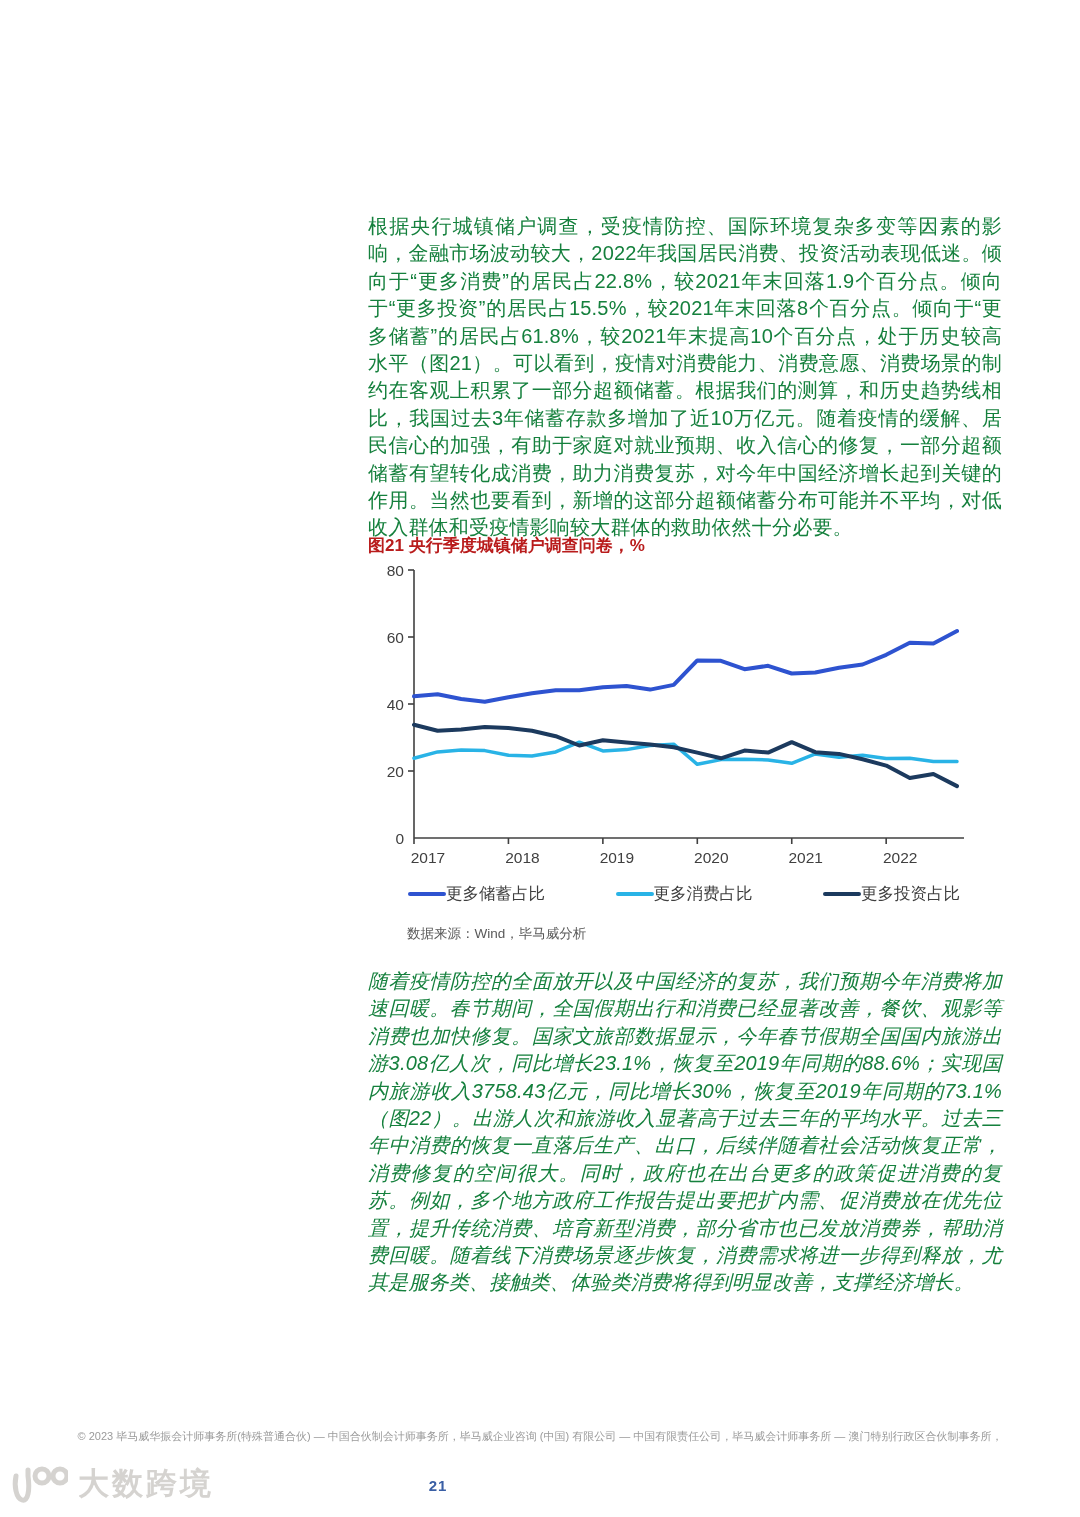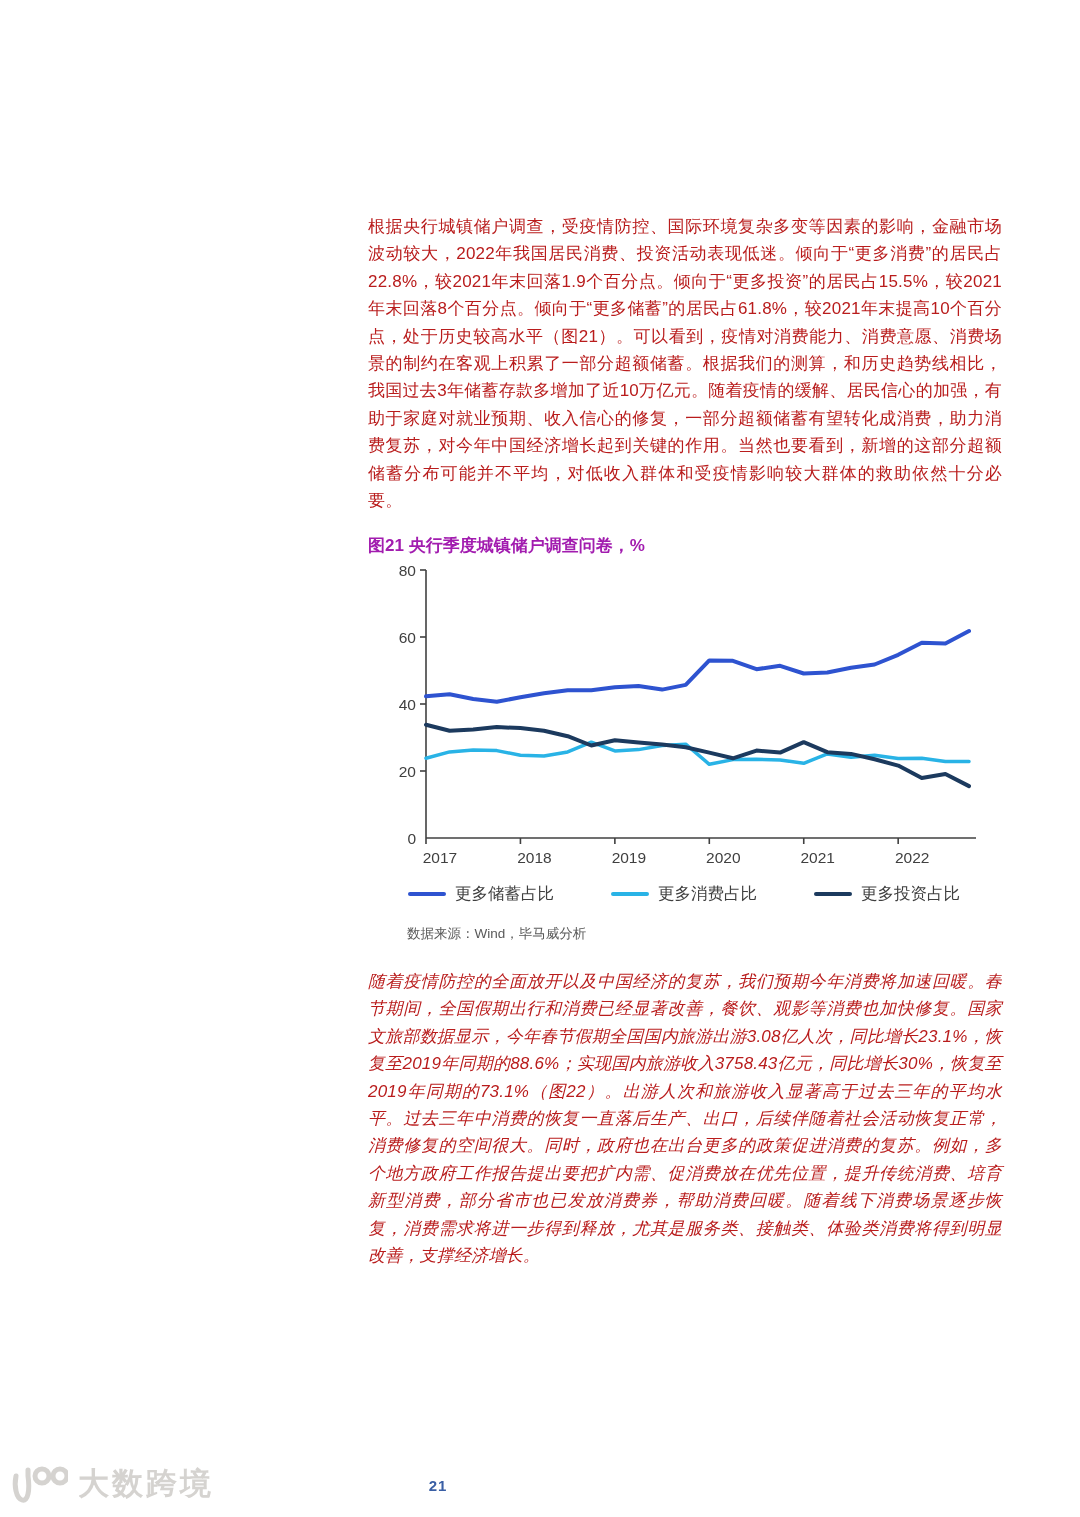--- a/index.html
+++ b/index.html
@@ -3,38 +3,38 @@
 <meta charset="utf-8">
 <style>
   html,body{margin:0;padding:0;}
   body{
     width:1080px;height:1517px;position:relative;background:#ffffff;
     font-family:"Liberation Sans","DejaVu Sans",sans-serif;
     overflow:hidden;
   }
   .body-para{
     position:absolute;left:368px;width:634px;
-    font-size:17px;line-height:27.4px;color:#b91c1c;
+    font-size:20px;line-height:27.4px;color:#15803d;
     text-align:justify;text-justify:inter-ideograph;
     letter-spacing:0.2px;
   }
   #para1{top:213px;}
   #para2{top:968px;font-style:italic;}
   .fig-title{
     position:absolute;left:368px;top:534px;
-    font-size:17px;font-weight:bold;color:#a21caf;
+    font-size:17px;font-weight:bold;color:#b91c1c;
   }
-  #chart-wrap{position:absolute;left:380px;top:563px;width:640px;height:312px;}
+  #chart-wrap{position:absolute;left:368px;top:563px;width:640px;height:312px;}
   #chart-wrap svg{display:block;}
   #chart-wrap svg text{font-family:"Liberation Sans","DejaVu Sans",sans-serif;font-size:15.5px;fill:#404040;}
   #legend-row{
     position:absolute;left:408px;top:883px;width:552px;
     display:flex;justify-content:space-between;align-items:center;
   }
-  .legend-item{display:flex;align-items:center;gap:9px;}
+  .legend-item{display:flex;align-items:center;}
   .legend-swatch{width:38px;height:4px;border-radius:2px;flex:0 0 auto;}
   .legend-label{font-size:16.5px;color:#3f3f3f;}
   #source-note{
     position:absolute;left:368px;top:925px;
     font-size:13.5px;color:#595959;margin-left:39px;
   }
   #footer{
     position:absolute;left:0;top:1428px;width:1080px;
     text-align:center;color:#9a9a9a;font-size:11px;line-height:17px;
   }
@@ -100,20 +100,21 @@
       <span class="legend-swatch" style="background: rgb(28, 58, 94);"></span>
       <span class="legend-label">更多投资占比</span>
     </div>
   </div>
 
 <div id="source-note">数据来源：Wind，毕马威分析</div>
 
 <div id="para2" class="body-para">随着疫情防控的全面放开以及中国经济的复苏，我们预期今年消费将加速回暖。春节期间，全国假期出行和消费已经显著改善，餐饮、观影等消费也加快修复。国家文旅部数据显示，今年春节假期全国国内旅游出游3.08亿人次，同比增长23.1%，恢复至2019年同期的88.6%；实现国内旅游收入3758.43亿元，同比增长30%，恢复至2019年同期的73.1%（图22）。出游人次和旅游收入显著高于过去三年的平均水平。过去三年中消费的恢复一直落后生产、出口，后续伴随着社会活动恢复正常，消费修复的空间很大。同时，政府也在出台更多的政策促进消费的复苏。例如，多个地方政府工作报告提出要把扩内需、促消费放在优先位置，提升传统消费、培育新型消费，部分省市也已发放消费券，帮助消费回暖。随着线下消费场景逐步恢复，消费需求将进一步得到释放，尤其是服务类、接触类、体验类消费将得到明显改善，支撑经济增长。</div>
 
 <div id="footer">
+  <div>© 2023 毕马威华振会计师事务所(特殊普通合伙) — 中国合伙制会计师事务所，毕马威企业咨询 (中国) 有限公司 — 中国有限责任公司，毕马威会计师事务所 — 澳门特别行政区合伙制事务所，</div>
 </div>
 
 <div id="page-number">21</div>
 
 <div id="watermark">
   <svg width="58" height="44" viewBox="0 0 58 44">
     <path d="M6 14 C4 24 6 36 12 38 C18 40 20 28 18 14 L18 8" fill="none" stroke="#d5d3d0" stroke-width="5" stroke-linecap="round"></path>
     <circle cx="32" cy="14" r="7" fill="none" stroke="#d5d3d0" stroke-width="5"></circle>
     <circle cx="50" cy="14" r="7" fill="none" stroke="#d5d3d0" stroke-width="5"></circle>
   </svg>

